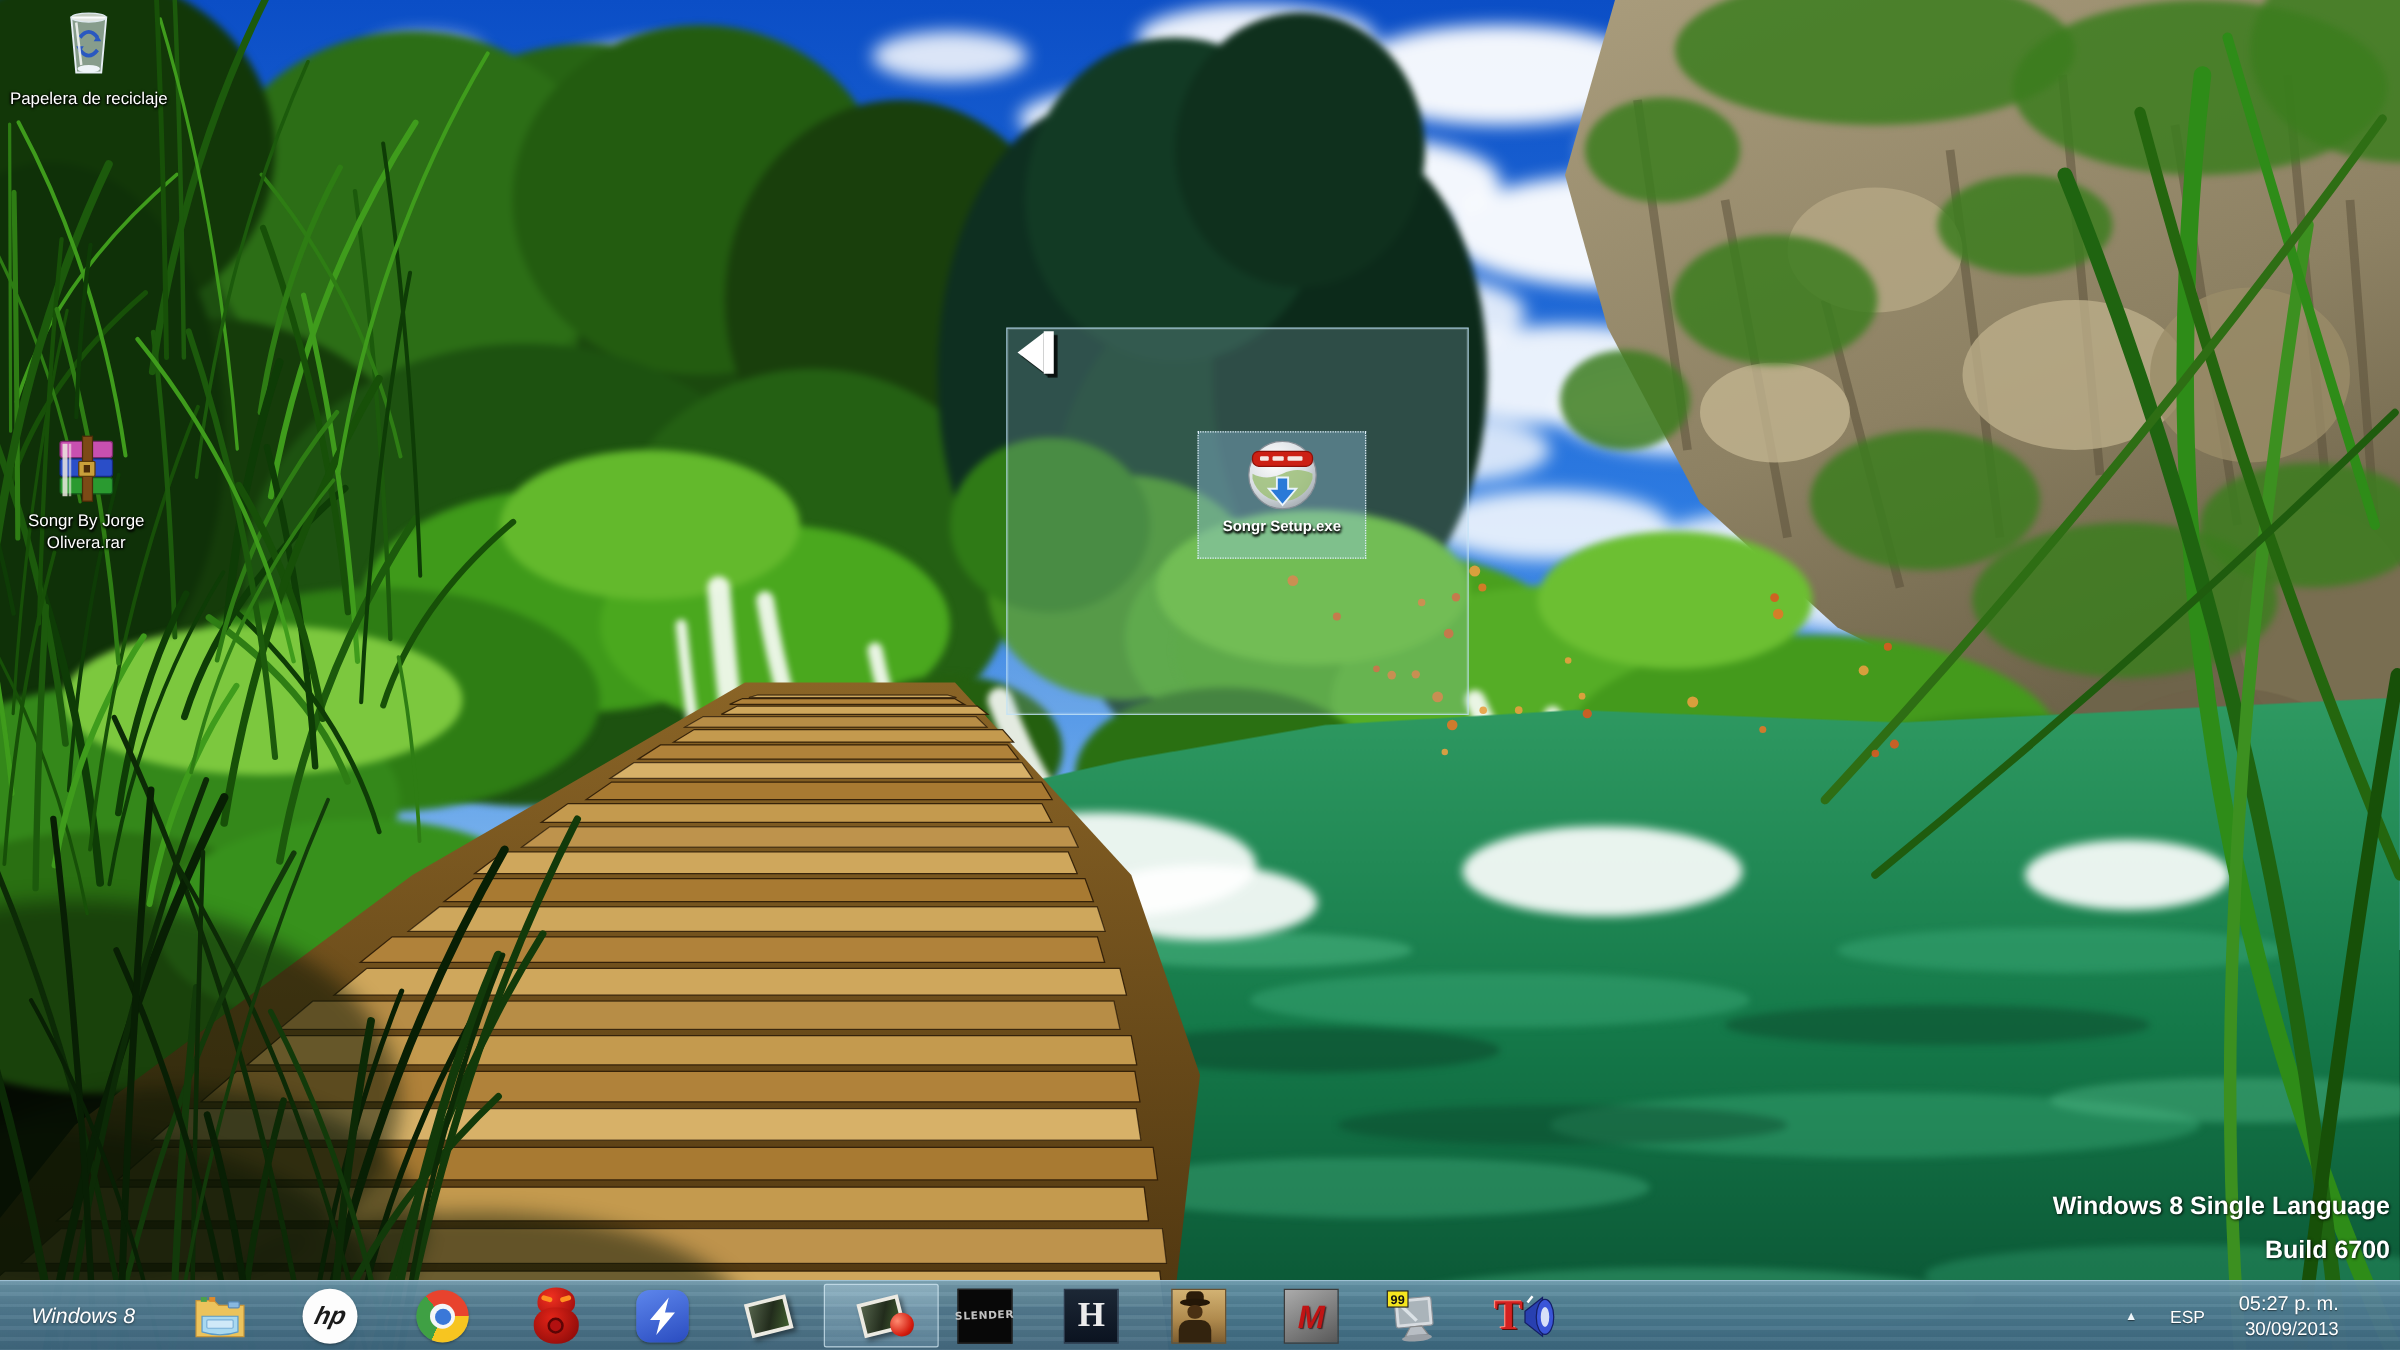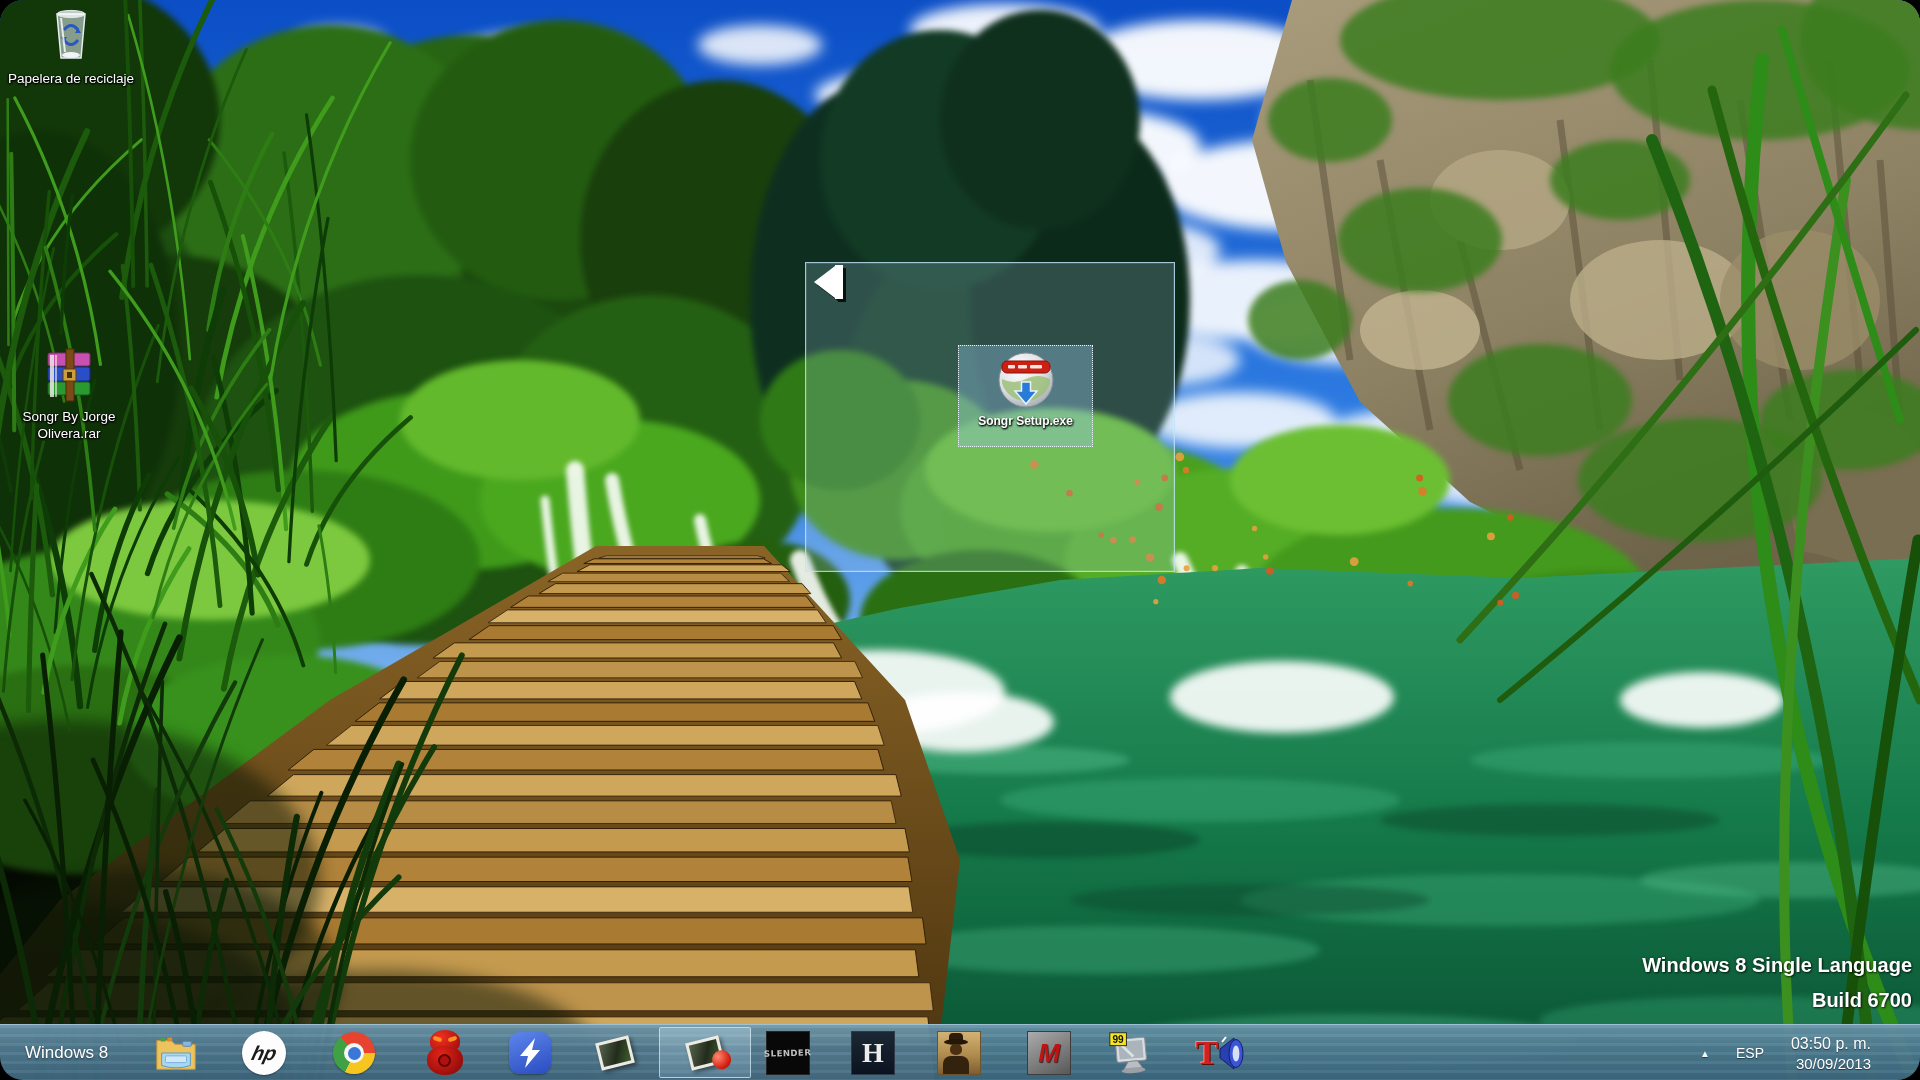--- a/index.html
+++ b/index.html
@@ -1,17 +1,17 @@
 <!DOCTYPE html>
 <html><head>
 <meta charset="utf-8">
 <style>
   html,body{margin:0;padding:0;background:#000;}
   .stage{position:relative;width:1920px;height:1080px;overflow:hidden;
-         font-family:"Liberation Sans","DejaVu Sans",sans-serif;border-radius:23px;}
+         font-family:"Liberation Sans","DejaVu Sans",sans-serif;}
   #wallpaper{position:absolute;inset:0;z-index:0;}
 
   
   .desk-icon{position:absolute;z-index:3;display:flex;flex-direction:column;align-items:center;
              width:130px;text-align:center;cursor:default;}
   .desk-icon .lbl{margin-top:4px;font-size:13.5px;line-height:17px;color:#fff;
                   text-shadow:0 1px 2px #000,1px 1px 2px #000,-1px 0 2px #000;}
   #icon-recycle{left:6px;top:8px;}
   #icon-rar{left:4px;top:346px;}
 
@@ -34,21 +34,21 @@
              text-shadow:1px 1px 2px rgba(0,0,0,0.65),0 0 3px rgba(0,0,0,0.4);}
 
   
   .taskbar{position:absolute;left:0;bottom:0;width:1920px;height:56px;z-index:10;
            background:linear-gradient(180deg,rgba(108,152,174,0.94) 0%,rgba(84,128,152,0.94) 35%,rgba(62,104,130,0.95) 100%);
            border-top:1px solid rgba(190,222,240,0.75);box-sizing:border-box;}
   .taskbar::before{content:"";position:absolute;inset:0;
            background:repeating-linear-gradient(180deg,rgba(255,255,255,0.05) 0 3px,rgba(0,0,0,0.04) 3px 9px);
            pointer-events:none;}
   .start-label{position:absolute;left:25px;top:0;height:56px;display:flex;align-items:center;
-               color:#fff;font-size:17px;text-shadow:0 1px 2px rgba(0,0,0,0.5);}
+               color:#fff;font-size:17px;text-shadow:0 1px 2px rgba(0,0,0,0.5);font-style:italic;}
   .tb-item{position:absolute;top:5px;width:46px;height:46px;display:flex;align-items:center;
            justify-content:center;}
   .tb-btn-active{position:absolute;left:659px;top:2px;width:92px;height:51px;
            background:linear-gradient(180deg,rgba(205,233,248,0.35),rgba(160,200,225,0.22));
            border:1px solid rgba(222,242,252,0.65);border-radius:2px;box-sizing:border-box;
            display:flex;align-items:center;justify-content:center;}
 
   
   .hp-circle{width:44px;height:44px;border-radius:50%;background:#fdfdfd;display:flex;
              align-items:center;justify-content:center;box-shadow:0 1px 2px rgba(0,0,0,0.35);}
@@ -608,17 +608,17 @@
       </div>
     </div>
 
     <div class="tray-arrow">
       <span>▲</span>
     </div>
     <div class="tray-lang">
       <span>ESP</span>
     </div>
     <div class="tray-clock">
-      <div class="time">03:50 p. m.</div>
+      <div class="time">05:27 p. m.</div>
       <div class="date">30/09/2013</div>
     </div>
   </div>
 </div>
 
 </body></html>

